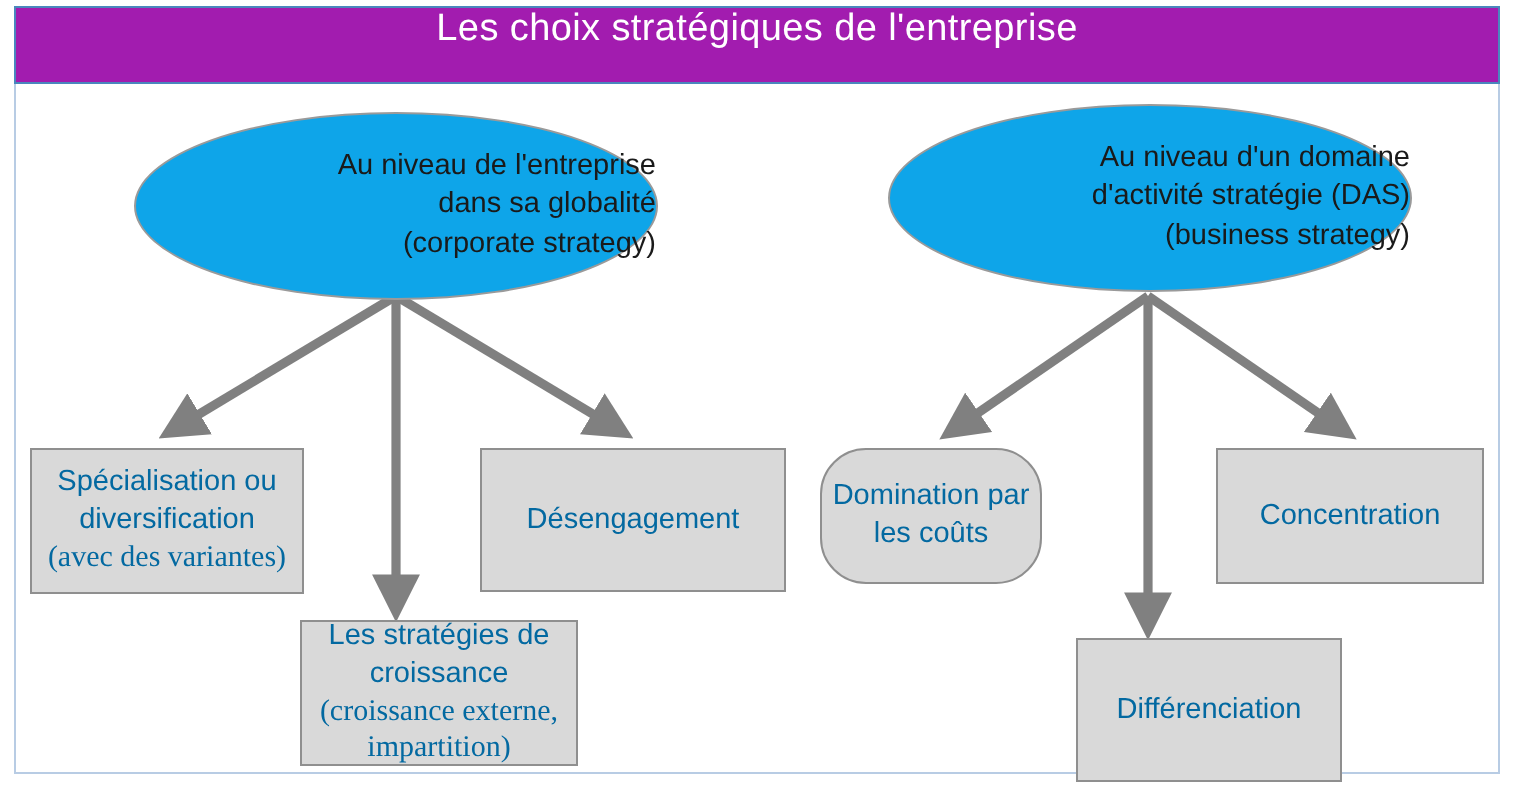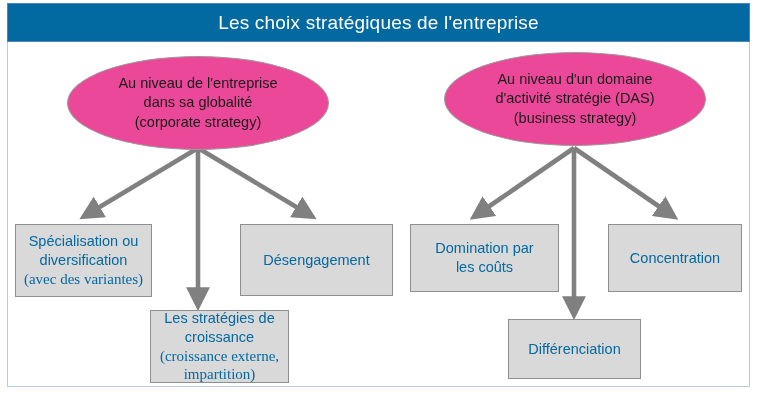--- a/index.html
+++ b/index.html
@@ -27,52 +27,51 @@
     box-sizing: border-box;
     background: #ffffff;
   }
   
   #title-banner {
     position: absolute;
     left: 7px;
     top: 3px;
     width: 743px;
     height: 39px;
-    background: #0369a1;
+    background: #a21caf;
     border: 1px solid #4a87bd;
     box-sizing: border-box;
     display: flex;
-    align-items: center;
     justify-content: center;
   }
   #title-text {
     color: #ffffff;
     font-size: 19px;
     letter-spacing: 0.2px;
     white-space: nowrap;
   }
   
   #arrow-layer {
     position: absolute;
     left: 0;
     top: 0;
     width: 760px;
     height: 401px;
     pointer-events: none;
   }
   
   .ellipse {
     position: absolute;
-    background: #ec4899;
+    background: #0ea5e9;
     border: 1px solid #9a9a9a;
     border-radius: 50%;
     box-sizing: border-box;
     display: flex;
     flex-direction: column;
-    align-items: center;
+    align-items: flex-end;
     justify-content: center;
     text-align: center;
     color: #1a1a1a;
     font-size: 14.5px;
     line-height: 1.33;
   }
   .ellipse .ital {
   }
   
   .box {
@@ -147,26 +146,26 @@
     <span class="lines">Les stratégies de</span>
     <span class="lines">croissance</span>
     <span class="lines sub">(croissance externe,</span>
     <span class="lines sub">impartition)</span>
   </div>
 
   <div class="box" style="left:240px; top:224px; width:153px; height:72px;">
     <span class="lines">Désengagement</span>
   </div>
 
-  <div class="box" style="left:410px; top:224px; width:149px; height:68px;">
+  <div class="box" style="left:410px; top:224px; width:111px; height:68px;border-radius:23px;">
     <span class="lines">Domination par</span>
     <span class="lines">les coûts</span>
   </div>
 
-  <div class="box" style="left:508px; top:319px; width:133px; height:60px;">
+  <div class="box" style="left:538px; top:319px; width:133px; height:72px;">
     <span class="lines">Différenciation</span>
   </div>
 
   <div class="box" style="left:608px; top:224px; width:134px; height:68px;">
     <span class="lines">Concentration</span>
   </div>
 
 </div>
 
 </body></html>

